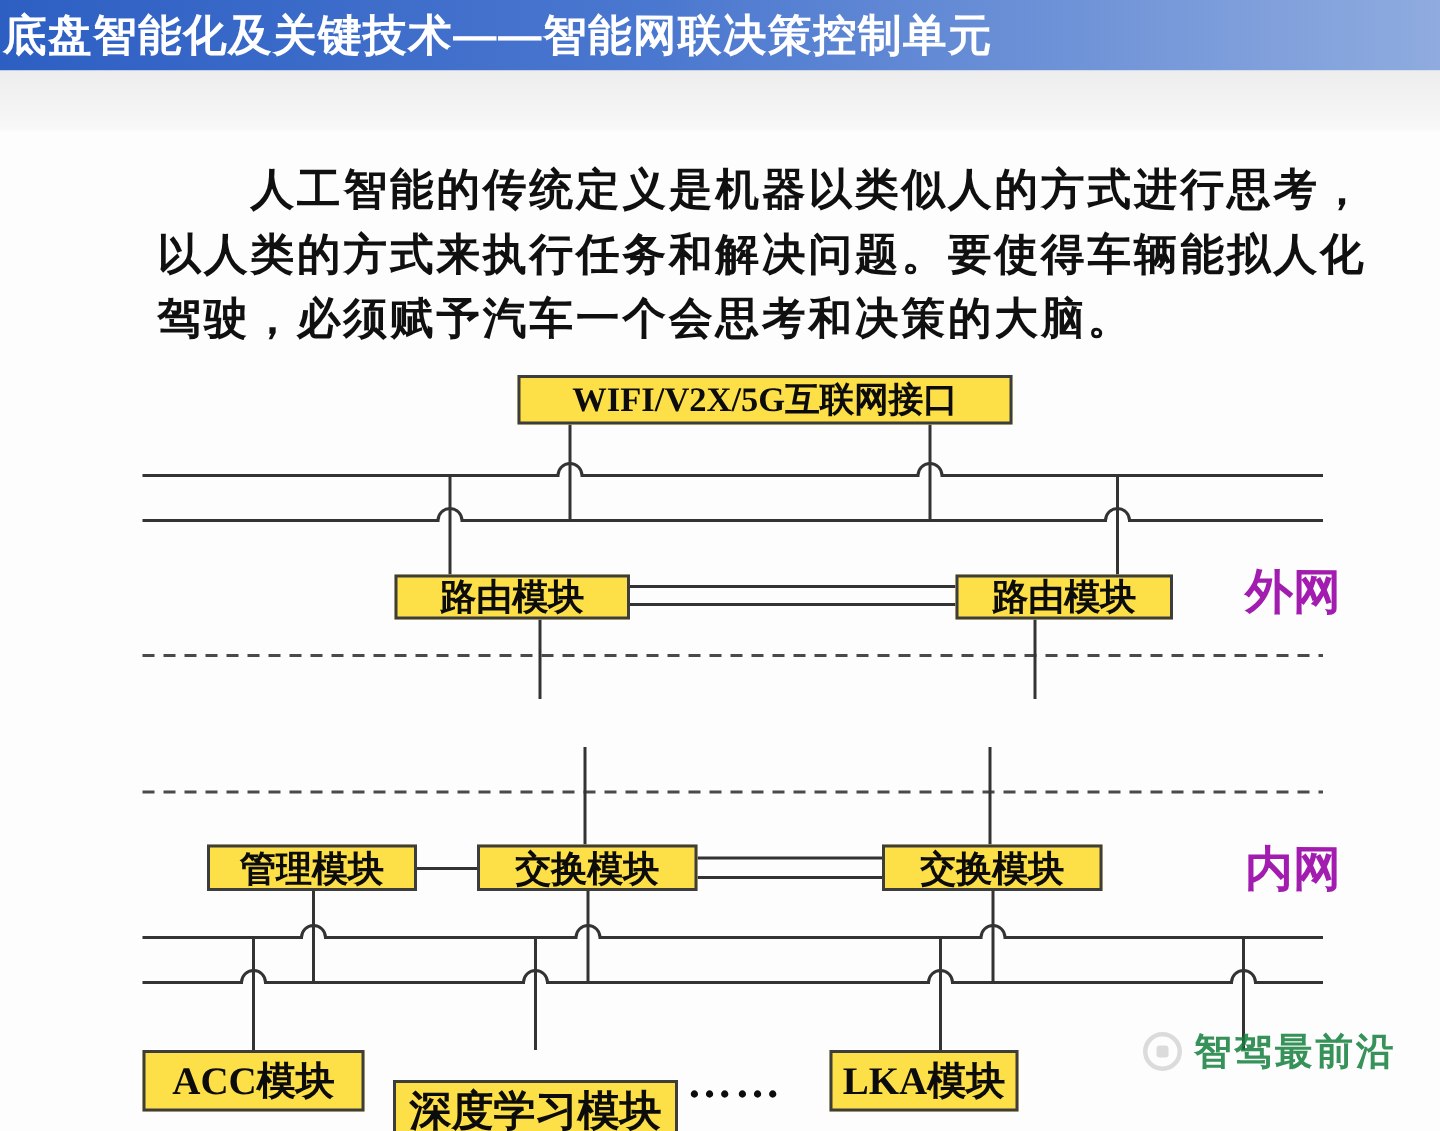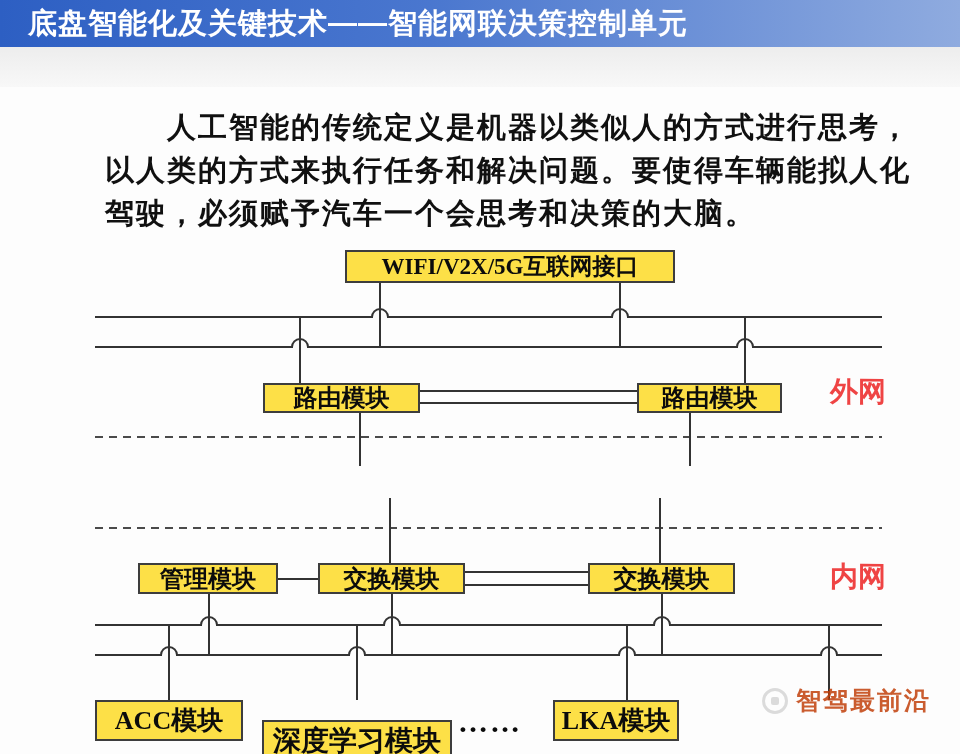--- a/index.html
+++ b/index.html
@@ -16,21 +16,21 @@
   }
 
   
   .header {
     position: absolute;
     left: 0; top: 0;
     width: 960px; height: 47px;
     background: linear-gradient(90deg, #2d5fc3 0%, #4a77cf 45%, #8fabdf 100%);
     display: flex;
     align-items: center;
-    padding-left: 28px;
+    padding-left: 2px;
   }
   .header-title {
     color: #ffffff;
     font-size: 29px;
     font-weight: bold;
     letter-spacing: 1px;
     font-family: "Liberation Sans", "DejaVu Sans", sans-serif;
     white-space: nowrap;
   }
   .header-strip {
@@ -75,22 +75,22 @@
     font-weight: bold;
     color: #0c0c0c;
     white-space: nowrap;
   }
 
   .net-label {
     position: absolute;
     z-index: 2;
     font-family: "Liberation Serif", "DejaVu Serif", serif;
     font-weight: bold;
-    font-size: 28px;
-    color: #ef4444;
+    font-size: 32px;
+    color: #a21caf;
     white-space: nowrap;
   }
 
   .ellipsis {
     position: absolute;
     z-index: 2;
     font-family: "Liberation Serif", "DejaVu Serif", serif;
     font-weight: bold;
     font-size: 30px;
     color: #0c0c0c;
@@ -134,21 +134,21 @@
     content: "";
     position: absolute;
     left: 6px; top: 6px;
     width: 8px; height: 8px;
     background: #d6d6d6;
     border-radius: 2px;
   }
   .watermark-text {
     font-size: 25px;
     font-weight: bold;
-    color: #c2410c;
+    color: #15803d;
     letter-spacing: 2px;
     white-space: nowrap;
     font-family: "Liberation Sans", "DejaVu Sans", sans-serif;
   }
 </style>
 </head>
 <body>
 
 <div class="canvas">
 

